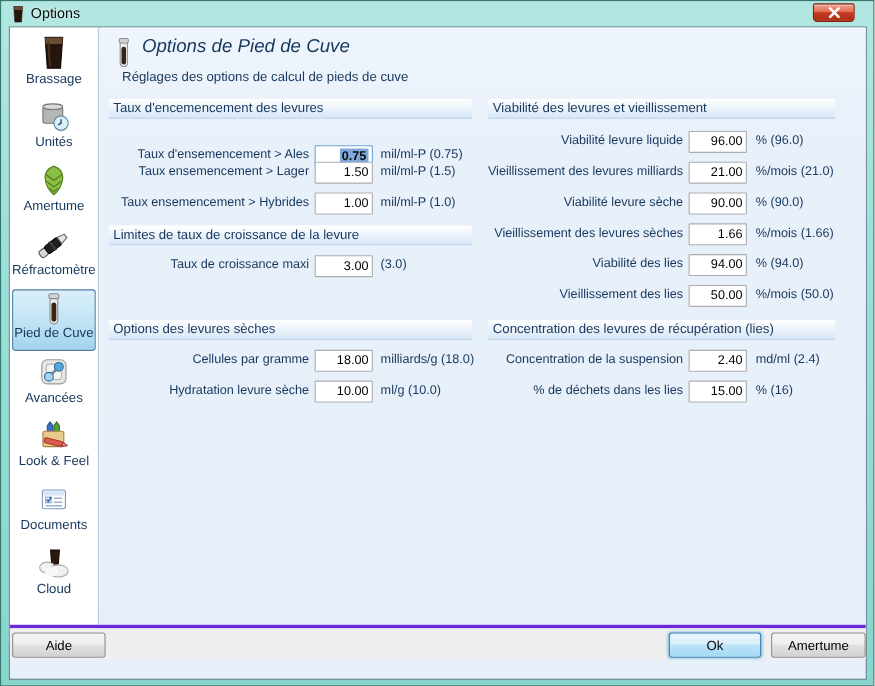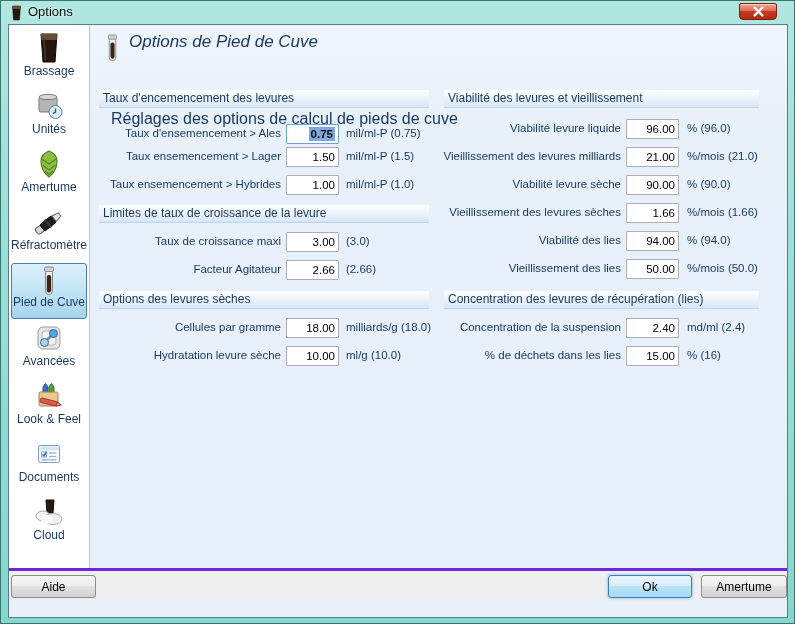--- a/index.html
+++ b/index.html
@@ -16,21 +16,21 @@
   .sidebar{position:absolute;left:0;top:0;width:81px;bottom:31px;background:#FFFFFF;border-right:1px solid #BCCAD6;}
   .side-item{position:absolute;left:2px;width:76px;height:56px;text-align:center;cursor:default;}
   .side-item .icon{display:block;height:34px;padding-top:2px;line-height:0;}
   .side-item .icon svg{display:inline-block;}
   .side-label{position:absolute;left:-6px;right:-6px;bottom:9px;font-size:12px;color:#17375D;white-space:nowrap;}
   .side-item.sel{background:linear-gradient(180deg,#DCF0FA 0%,#C2E4F4 50%,#A4D3EC 100%);border:1px solid #4B7DA6;border-radius:3px;}
   
   .main{position:absolute;left:82px;right:0;top:0;bottom:31px;background:linear-gradient(180deg,#EFF5FC 0%,#E8F0FA 18%,#E7EFFA 100%);}
   .page-header-icon{position:absolute;left:15px;top:9px;line-height:0;}
   .page-title{position:absolute;left:38px;top:7px;font-size:17px;font-style:italic;color:#17375D;}
-  .page-subtitle{position:absolute;left:20px;top:38px;font-size:16px;color:#17375D;margin-top:47px;}
+  .page-subtitle{position:absolute;left:20px;top:38px;font-size:12px;color:#17375D;}
   .section{position:absolute;}
   .sec-header{position:absolute;left:0;right:0;top:0;height:18px;background:linear-gradient(180deg,#FFFFFF 0%,#EAF2FB 55%,#D7E6F6 100%);border-bottom:1px solid #BED3EC;color:#17375D;font-size:12px;line-height:17px;padding-left:4px;white-space:nowrap;}
   .row{position:absolute;left:0;right:0;height:20px;}
   .lbl{position:absolute;top:3px;font-size:11.5px;color:#17375D;white-space:nowrap;}
   .col-left .lbl{right:148px;}
   .col-right .lbl{right:138px;}
   .field{position:absolute;top:0;width:53px;height:20px;background:#FFFFFF;border:1px solid #ABADB3;border-radius:1px;display:flex;align-items:center;justify-content:flex-end;padding-right:3px;font-size:11.5px;color:#000;cursor:text;}
   .col-left .field{left:187px;}
   .col-right .field{left:182px;}
   .field.focused{border-color:#6EA3D8;font-weight:bold;}
@@ -193,21 +193,21 @@
             <rect x="3.5" y="2.5" width="7" height="26" rx="3.5" fill="#EDEDED" stroke="#8A8A8A"></rect>
             <rect x="4.8" y="9" width="4.4" height="17.5" rx="2.2" fill="#392314"></rect>
             <rect x="2.5" y="1" width="9" height="4.5" rx="1.5" fill="#D2D2D2" stroke="#8A8A8A"></rect>
           </svg>
       </span>
       <span class="page-title">Options de Pied de Cuve</span>
       <span class="page-subtitle">Réglages des options de calcul de pieds de cuve</span>
 
       <div class="section col-left" style="left:8px;top:65px;width:330px;height:106px">
         <div class="sec-header">Taux d'encemencement des levures</div>
-        <div class="row" style="top:34px">
+        <div class="row" style="top:42px">
           <span class="lbl">Taux d'ensemencement &gt; Ales</span>
           <span class="field focused">
               <span class="val sel">0.75</span>
             </span>
           <span class="sfx">mil/ml-P (0.75)</span>
         </div>
         <div class="row" style="top:57px">
           <span class="lbl">Taux ensemencement &gt; Lager</span>
           <span class="field">
               <span class="val">1.50</span>
@@ -224,27 +224,20 @@
       </div>
 
       <div class="section col-left" style="left:8px;top:180px;width:330px;height:76px">
         <div class="sec-header">Limites de taux de croissance de la levure</div>
         <div class="row" style="top:27px">
           <span class="lbl">Taux de croissance maxi</span>
           <span class="field">
               <span class="val">3.00</span>
             </span>
           <span class="sfx">(3.0)</span>
-        </div>
-        <div class="row" style="top:55px">
-          <span class="lbl">Facteur Agitateur</span>
-          <span class="field">
-              <span class="val">2.66</span>
-            </span>
-          <span class="sfx">(2.66)</span>
         </div>
       </div>
 
       <div class="section col-left" style="left:8px;top:266px;width:330px;height:76px">
         <div class="sec-header">Options des levures sèches</div>
         <div class="row" style="top:27px">
           <span class="lbl">Cellules par gramme</span>
           <span class="field">
               <span class="val">18.00</span>
             </span>

